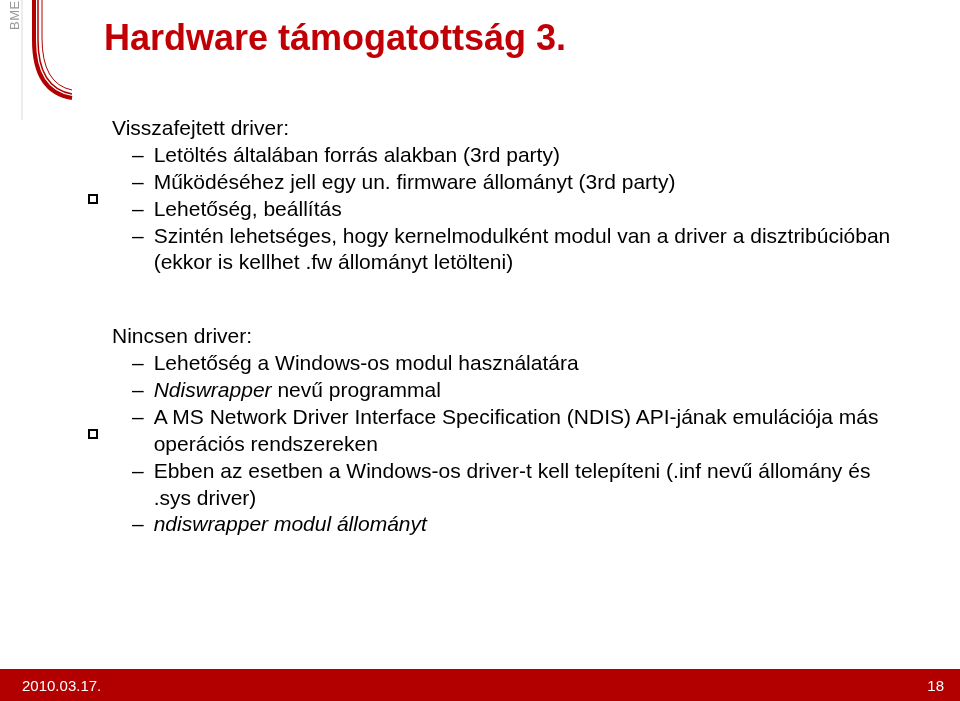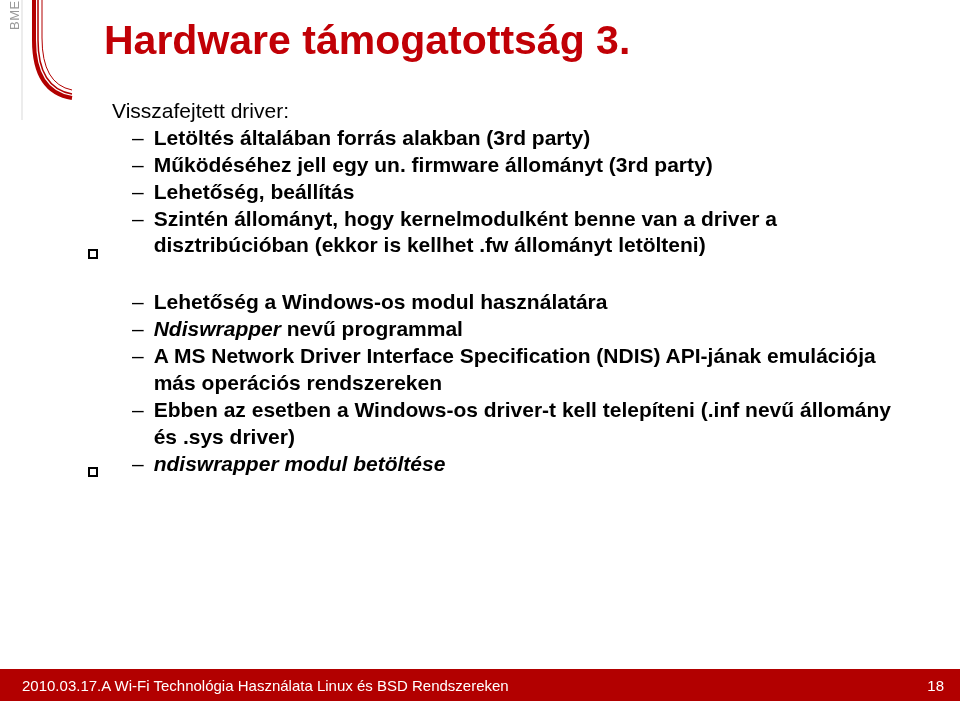--- a/index.html
+++ b/index.html
@@ -23,71 +23,72 @@
   .logo-curve {
     position: absolute;
     left: 10px; top: 0;
     width: 64px; height: 120px;
   }
 
   .title {
     position: absolute;
     left: 104px; top: 17px;
     color: #c10006;
-    font-size: 41px;
+    font-size: 36px;
     font-weight: 700;
   }
 
   .content {
     position: absolute;
     left: 88px; top: 98px;
     width: 820px;
     font-size: 21px;
     line-height: 1.28;
   }
   .top-bullet {
     display: flex;
-    align-items: flex-end;
+    align-items: center;
     margin-bottom: 6px;
+    margin-top: 17px;
   }
   .top-bullet .sq {
     width: 10px; height: 10px;
     border: 2px solid #000;
     margin-top: 7px;
     margin-right: 14px;
     flex: 0 0 auto;
   }
   .sec-body { flex: 1 1 auto; }
   .sec-head { }
   .dash-item {
     display: flex;
     align-items: flex-start;
     margin-left: 20px;
   }
   .dash-item .dash {
     margin-right: 10px;
     flex: 0 0 auto;
   }
-  .dash-item .txt { flex: 1 1 auto; font-weight: bold; }
+  .dash-item .txt { flex: 1 1 auto; }
   .italic { font-style: italic; }
   .gap { height: 24px; }
 
   .footer {
     position: absolute;
     left: 0; bottom: 0;
     width: 960px; height: 32px;
     background: #b20000;
     color: #fff;
     display: flex;
     align-items: center;
     justify-content: space-between;
     padding: 0 16px 0 22px;
     font-size: 15px;
   }
-  .footer .left { display: flex; }
+  .footer .left { display: flex; gap: 10px; }
 </style>
 </head>
 <body>
 
 <div class="left-rail">
   <div class="bme-text">BME</div>
   <svg class="logo-curve" viewBox="0 0 64 120">
     <path d="M24 0 L24 40 Q24 92 62 98" stroke="#b20000" stroke-width="4" fill="none"></path>
     <path d="M28 0 L28 40 Q28 88 62 94" stroke="#b20000" stroke-width="1.5" fill="none"></path>
     <path d="M32 0 L32 38 Q32 84 62 90" stroke="#b20000" stroke-width="1" fill="none"></path>
@@ -110,54 +111,54 @@
       <div class="dash-item">
           <span class="dash">–</span>
           <span class="txt">Működéséhez jell egy un. firmware állományt (3rd party)</span>
         </div>
       <div class="dash-item">
           <span class="dash">–</span>
           <span class="txt">Lehetőség, beállítás</span>
         </div>
       <div class="dash-item">
           <span class="dash">–</span>
-          <span class="txt">Szintén állományt, hogy kernelmodulként benne van a driver a disztribúcióban (ekkor is kellhet .fw állományt letölteni)</span>
+          <span class="txt">Szintén lehetséges, hogy kernelmodulként modul van a driver a disztribúcióban (ekkor is kellhet .fw állományt letölteni)</span>
         </div>
     </div>
   </div>
 
   <div class="gap"></div>
 
   <div class="top-bullet">
     <span class="sq"></span>
     <div class="sec-body">
+      <div class="sec-head">Nincsen driver:</div>
       <div class="dash-item">
           <span class="dash">–</span>
           <span class="txt">Lehetőség a Windows-os modul használatára</span>
         </div>
       <div class="dash-item">
           <span class="dash">–</span>
           <span class="txt"><span class="italic">Ndiswrapper</span><span> nevű programmal</span></span>
         </div>
       <div class="dash-item">
           <span class="dash">–</span>
           <span class="txt">A MS Network Driver Interface Specification (NDIS) API-jának emulációja más operációs rendszereken</span>
         </div>
       <div class="dash-item">
           <span class="dash">–</span>
           <span class="txt">Ebben az esetben a Windows-os driver-t kell telepíteni (.inf nevű állomány és .sys driver)</span>
         </div>
       <div class="dash-item">
           <span class="dash">–</span>
-          <span class="txt italic">ndiswrapper modul betöltése</span>
+          <span class="txt italic">ndiswrapper modul állományt</span>
         </div>
     </div>
   </div>
 
 </div>
 
 <div class="footer">
   <div class="left">
     <span>2010.03.17.</span>
-    <span>A Wi-Fi Technológia Használata Linux és BSD Rendszereken</span>
   </div>
   <span>18</span>
 </div>
 
 </body></html>

